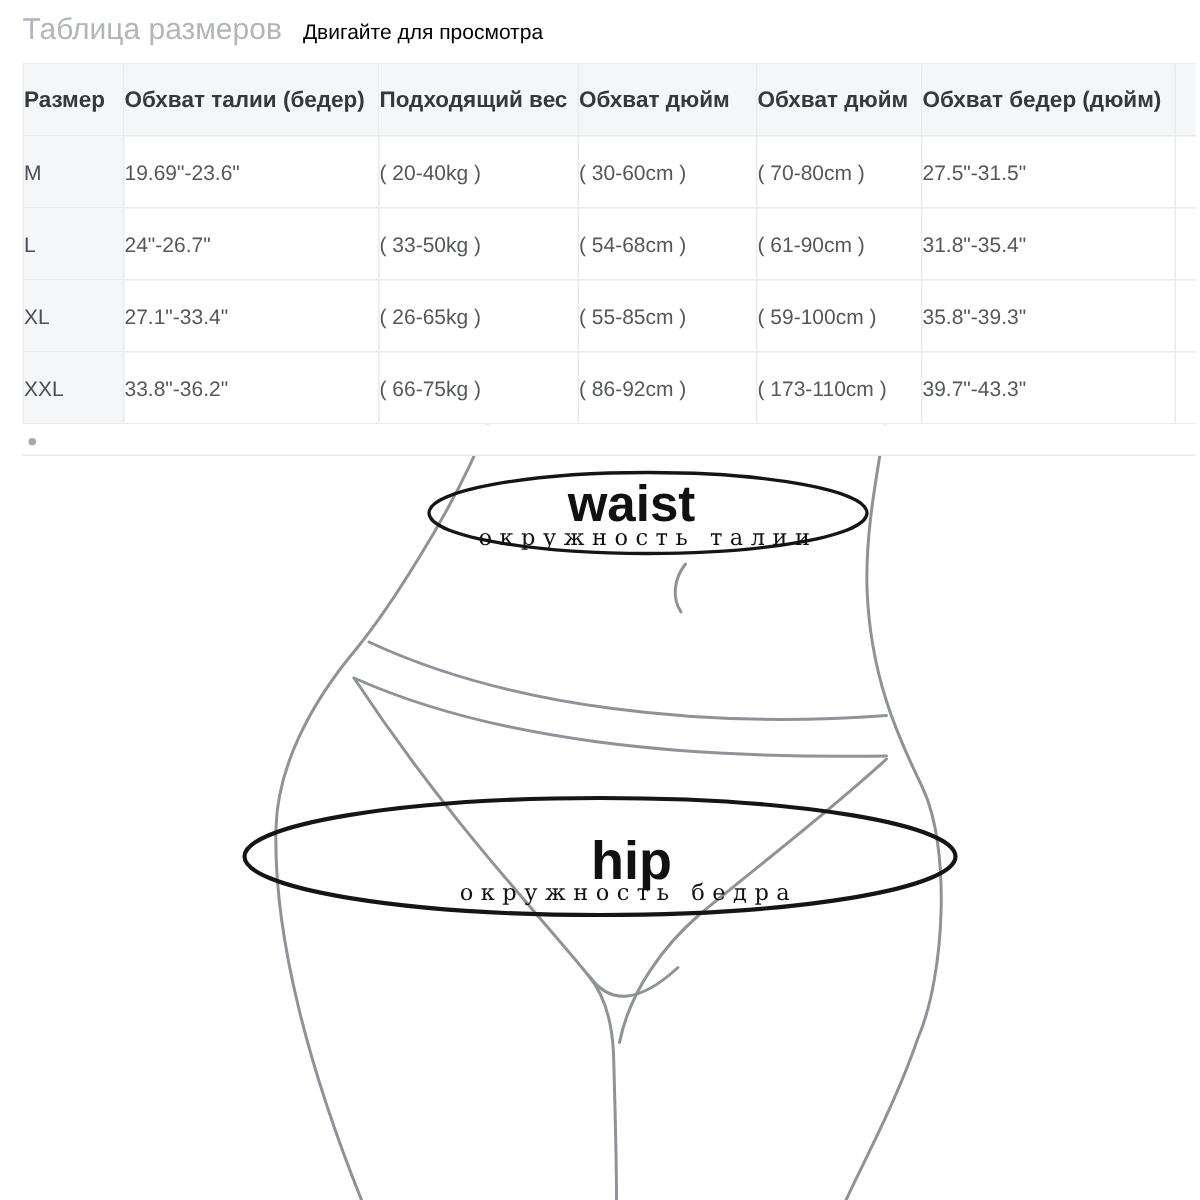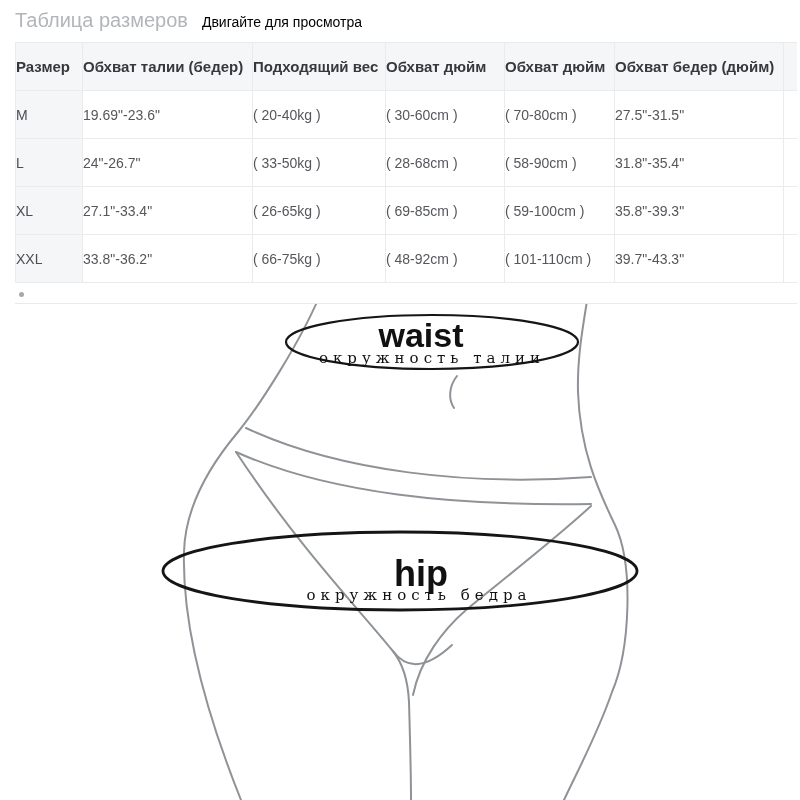--- a/index.html
+++ b/index.html
@@ -76,40 +76,40 @@
           <td>( 20-40kg )</td>
           <td>( 30-60cm )</td>
           <td>( 70-80cm )</td>
           <td>27.5"-31.5"</td>
           <td></td>
         </tr>
         <tr>
           <th class="size">L</th>
           <td>24"-26.7"</td>
           <td>( 33-50kg )</td>
-          <td>( 28-68cm )</td>
-          <td>( 58-90cm )</td>
+          <td>( 54-68cm )</td>
+          <td>( 61-90cm )</td>
           <td>31.8"-35.4"</td>
           <td></td>
         </tr>
         <tr>
           <th class="size">XL</th>
           <td>27.1"-33.4"</td>
           <td>( 26-65kg )</td>
-          <td>( 69-85cm )</td>
+          <td>( 55-85cm )</td>
           <td>( 59-100cm )</td>
           <td>35.8"-39.3"</td>
           <td></td>
         </tr>
         <tr>
           <th class="size">XXL</th>
           <td>33.8"-36.2"</td>
           <td>( 66-75kg )</td>
-          <td>( 48-92cm )</td>
-          <td>( 101-110cm )</td>
+          <td>( 86-92cm )</td>
+          <td>( 173-110cm )</td>
           <td>39.7"-43.3"</td>
           <td></td>
         </tr>
       </tbody>
   </table>
 </div>
 
 <div class="scroll-strip">
   <div class="scroll-thumb"></div>
 </div>

